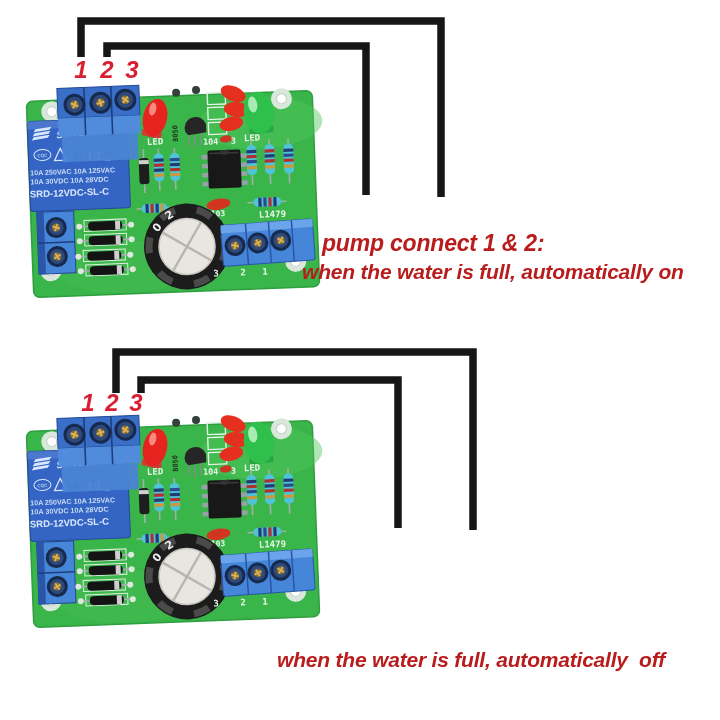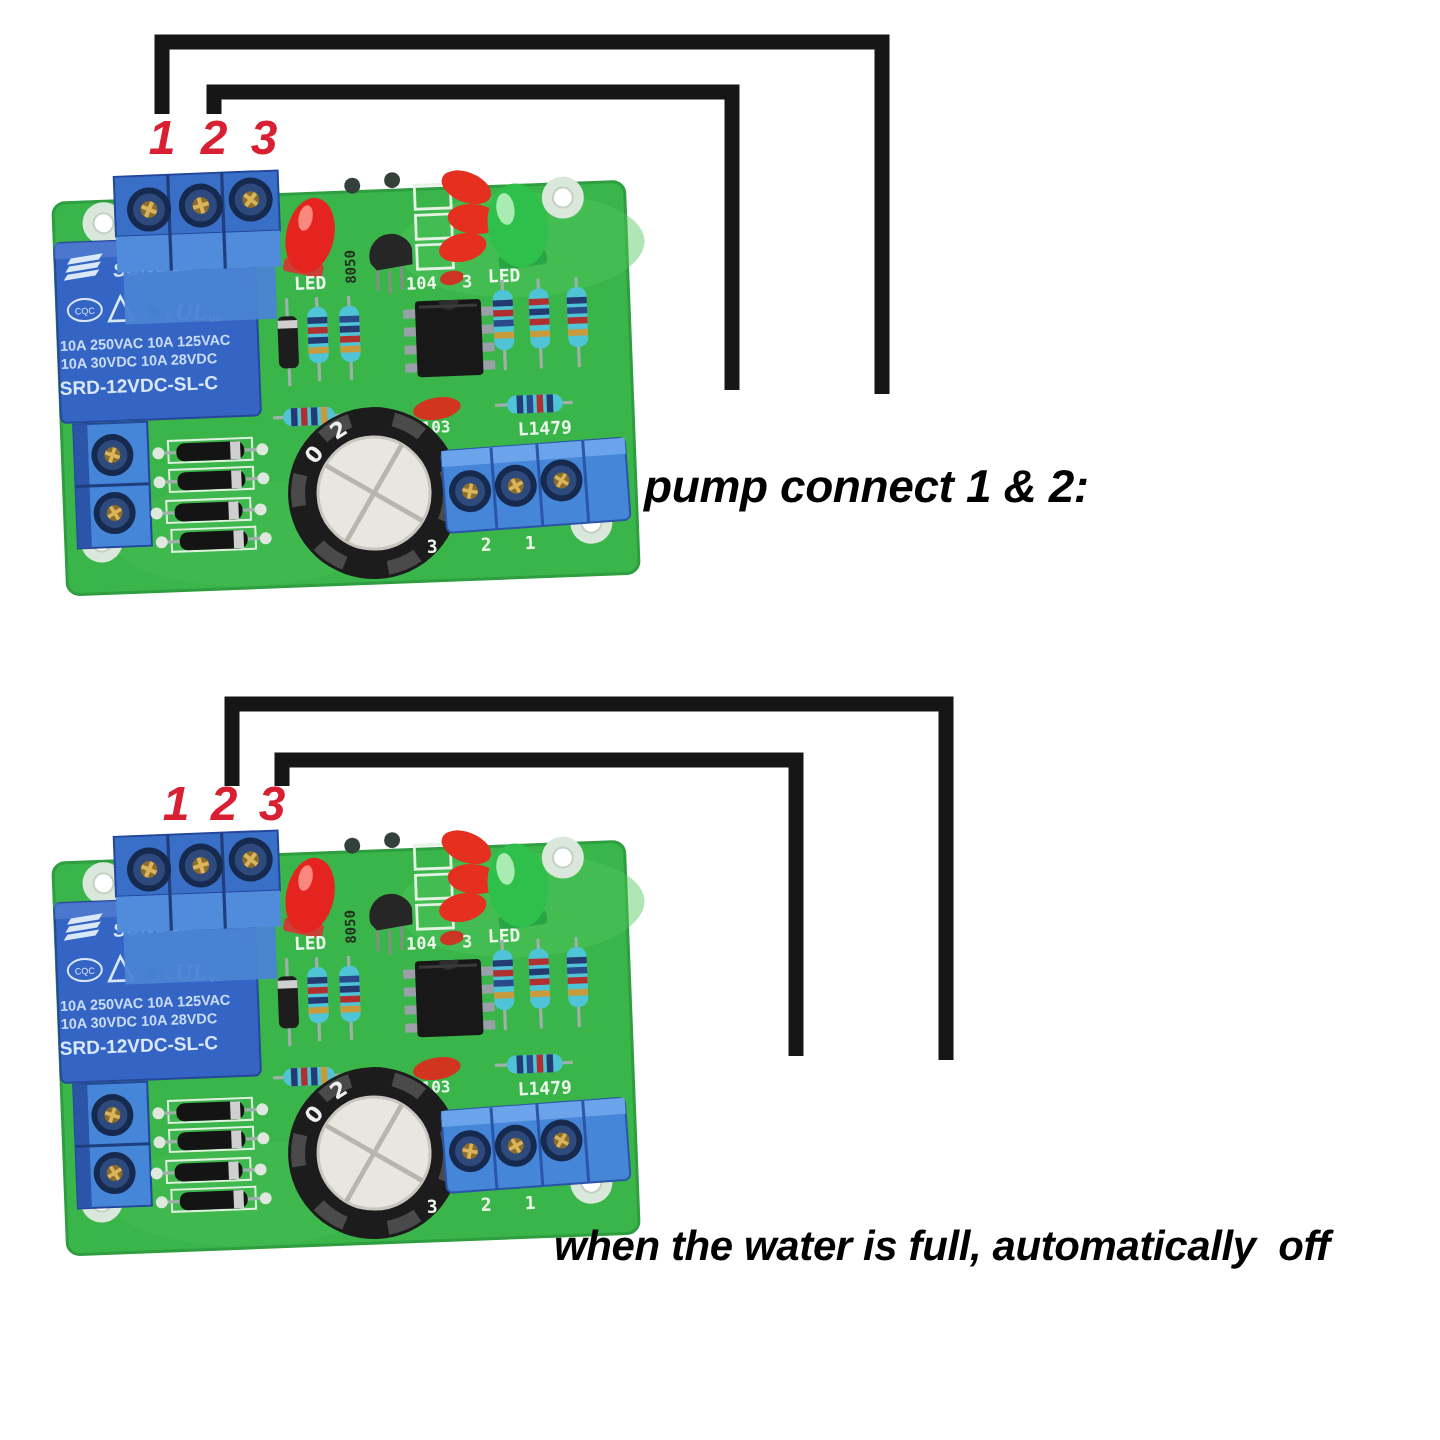--- a/index.html
+++ b/index.html
@@ -1,21 +1,21 @@
 <!DOCTYPE html>
 <html><head>
 <meta charset="utf-8">
 <style>
   html,body{margin:0;padding:0;background:#ffffff;}
   #stage{position:relative;width:720px;height:720px;background:#fff;overflow:hidden;
          font-family:"Liberation Sans",sans-serif;}
   #gfx{position:absolute;left:0;top:0;width:720px;height:720px;}
   .tnum{position:absolute;transform:translateX(-50%);font:italic 700 24px "Liberation Sans",sans-serif;
         color:#d92033;line-height:1;}
-  .cap{position:absolute;font:italic 700 21px "Liberation Sans",sans-serif;color:#000000;
+  .cap{position:absolute;font:italic 700 21px "Liberation Sans",sans-serif;color:#b91c1c;
        white-space:pre;letter-spacing:-0.2px;line-height:1.15;}
   .cap.title{font-size:23px;}
 </style>
 </head>
 <body>
 
 <div id="stage">
 
   <svg id="gfx" viewBox="0 0 720 720">
     <defs>
@@ -332,16 +332,17 @@
 
   <span class="tnum" style="left:81px;top:58px">1</span>
   <span class="tnum" style="left:107px;top:58px">2</span>
   <span class="tnum" style="left:132px;top:58px">3</span>
 
   <span class="tnum" style="left:88px;top:391px">1</span>
   <span class="tnum" style="left:112px;top:391px">2</span>
   <span class="tnum" style="left:136px;top:391px">3</span>
 
   <div class="cap title" style="left:322px;top:230px">pump connect 1 &amp; 2:</div>
-
-  <div class="cap" style="left:277px;top:612px">when the water is full, automatically  off</div>
+  <div class="cap" style="left:302px;top:260px">when the water is full, automatically on</div>
+
+  <div class="cap" style="left:277px;top:648px">when the water is full, automatically  off</div>
 
 </div>
 
 </body></html>

